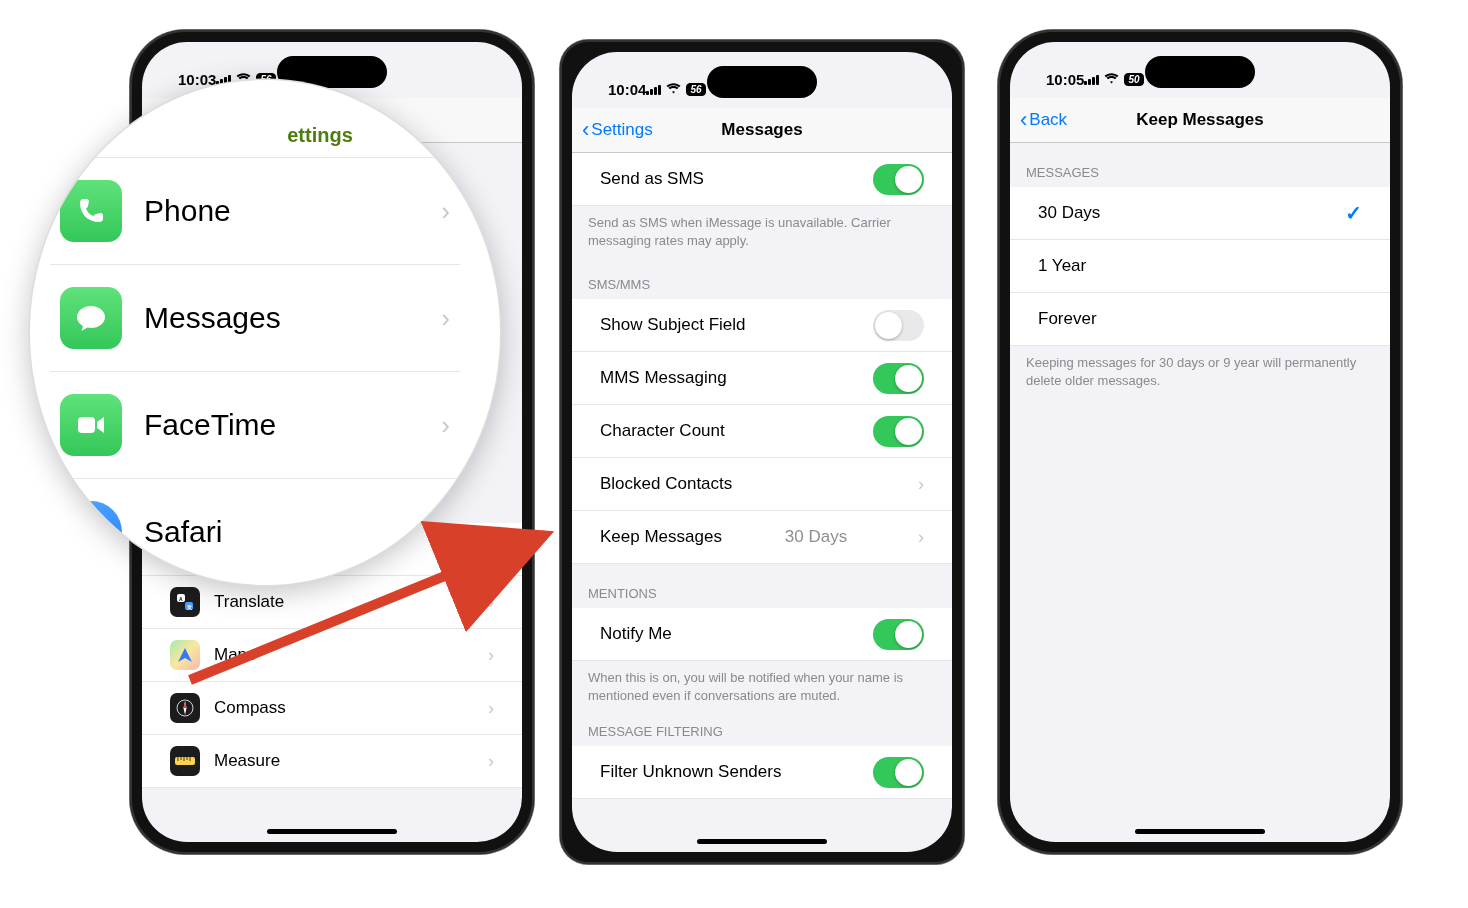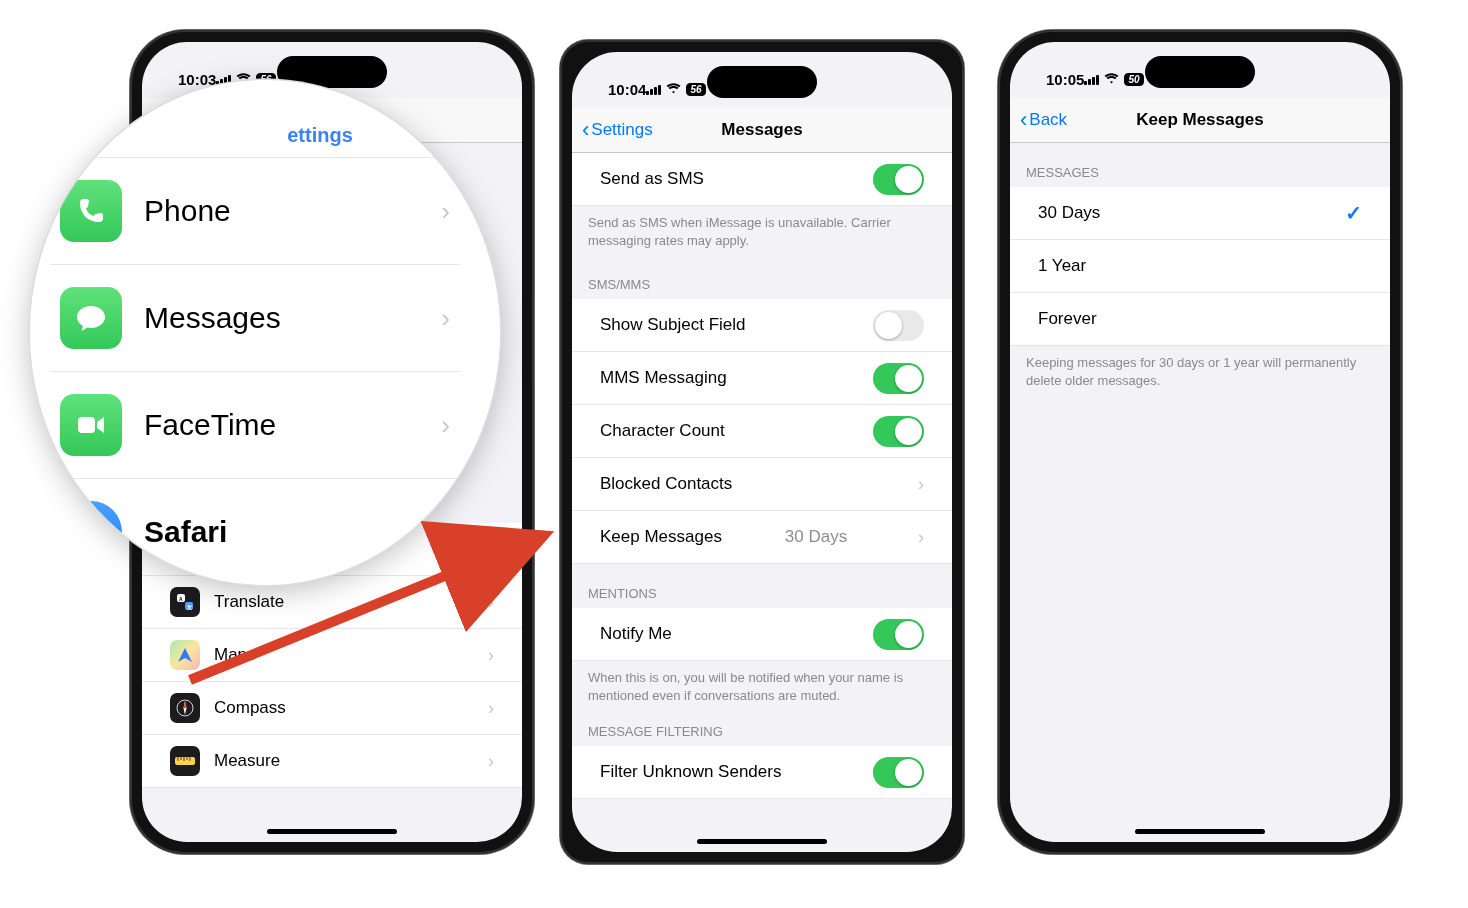--- a/index.html
+++ b/index.html
@@ -214,21 +214,21 @@
   .mag .mchev {
     margin-left: auto;
     color: #c7c7cc;
     font-size: 26px;
   }
   .mag-title {
     text-align: center;
     font-weight: 600;
     font-size: 20px;
     padding: 14px 0 10px 0;
-    color:#3b82f6;
+    color:#4d7c0f;
   }
   
   .arrow {
     position: absolute;
     left: 185px;
     top: 510px;
     width: 380px;
     height: 200px;
     z-index: 50;
     pointer-events: none;
@@ -350,21 +350,21 @@
     <div class="mrow">
       <div class="micon" style="background:linear-gradient(180deg,#5fe27b,#34c759);">
         <svg width="36" height="36" viewBox="0 0 36 36">
             <rect x="5" y="10" width="17" height="16" rx="4" fill="#fff"></rect>
             <path d="M24 15 L31 10 L31 26 L24 21 Z" fill="#fff"></path>
           </svg>
       </div>
       <span>FaceTime</span>
       <span class="mchev">›</span>
     </div>
-    <div class="mrow" style="border-bottom:none;font-weight:bold;">
+    <div class="mrow" style="border-bottom:none;">
       <div class="micon" style="background:linear-gradient(180deg,#4aa0ff,#1f7cff);border-radius:50%;">
         <svg width="36" height="36" viewBox="0 0 36 36">
             <circle cx="18" cy="18" r="15" fill="#fff"></circle>
             <circle cx="18" cy="18" r="13" fill="#1fa8ff"></circle>
             <path d="M25 11 L20 18 L11 25 L16 18 Z" fill="#fff"></path>
             <path d="M25 11 L20 18 L16 18 Z" fill="#e74c3c"></path>
           </svg>
       </div>
       <span>Safari</span>
     </div>
@@ -510,16 +510,16 @@
         <span>30 Days</span>
         <span class="check">✓</span>
       </div>
       <div class="row">
         <span>1 Year</span>
       </div>
       <div class="row">
         <span>Forever</span>
       </div>
     </div>
-    <div class="section-footer">Keeping messages for 30 days or 1 year will permanently delete older messages.</div>
+    <div class="section-footer">Keeping messages for 30 days or 9 year will permanently delete older messages.</div>
     <div class="home-indicator"></div>
   </div>
 </div>
 
 </body></html>

